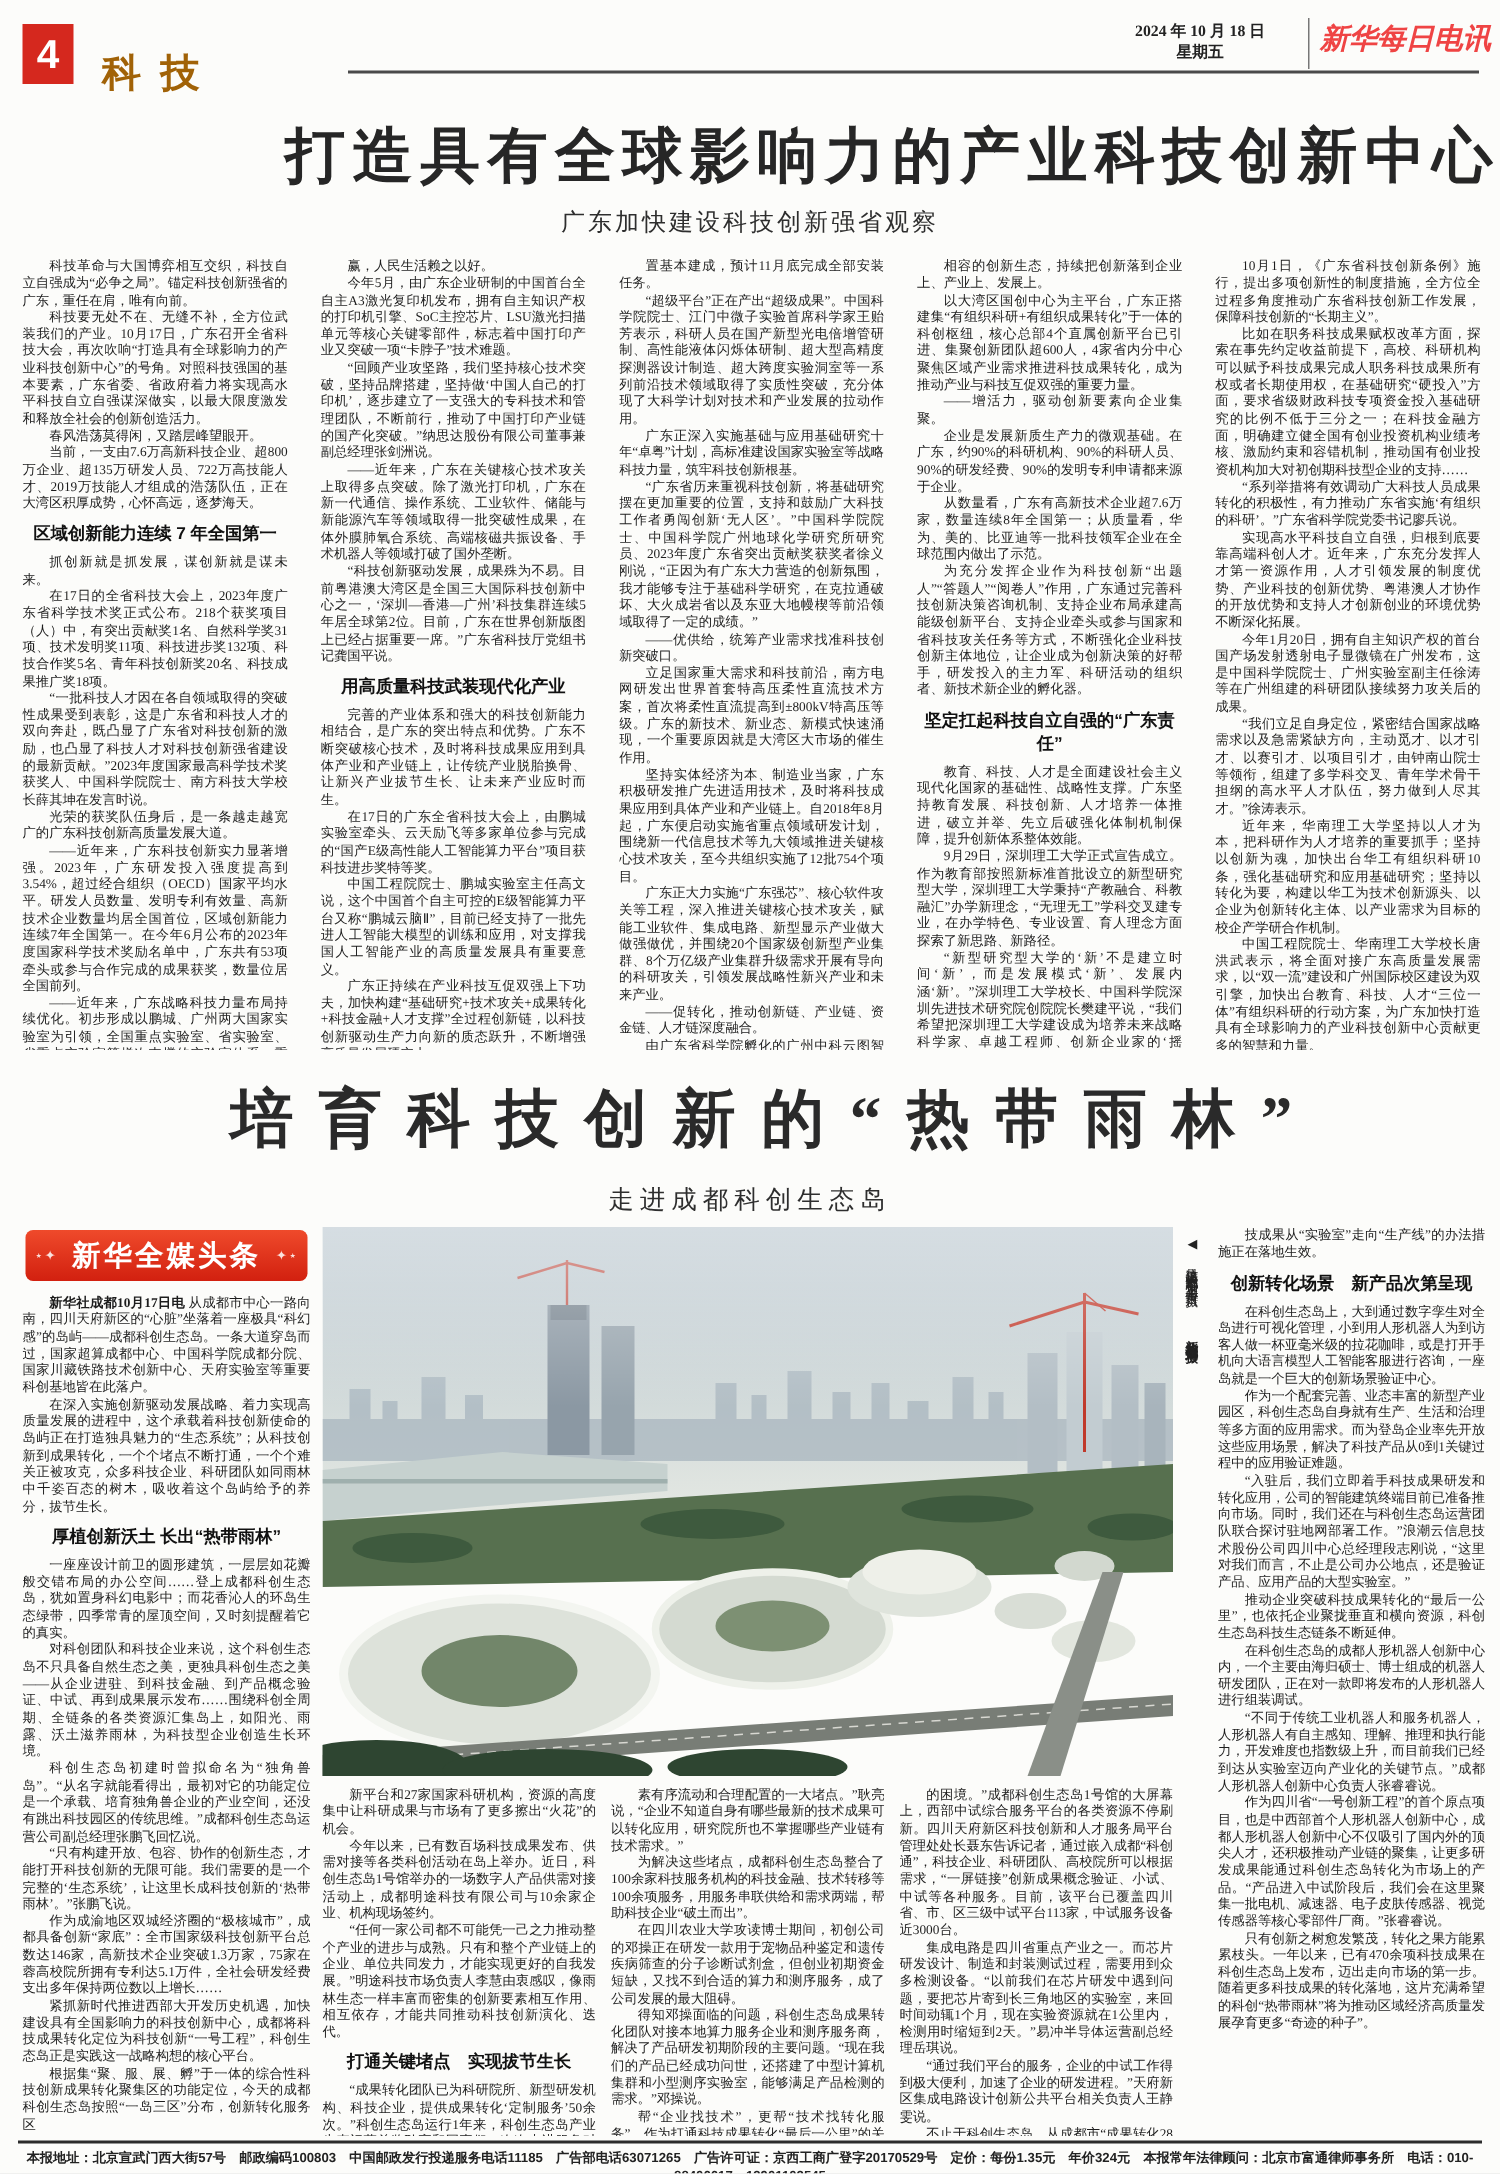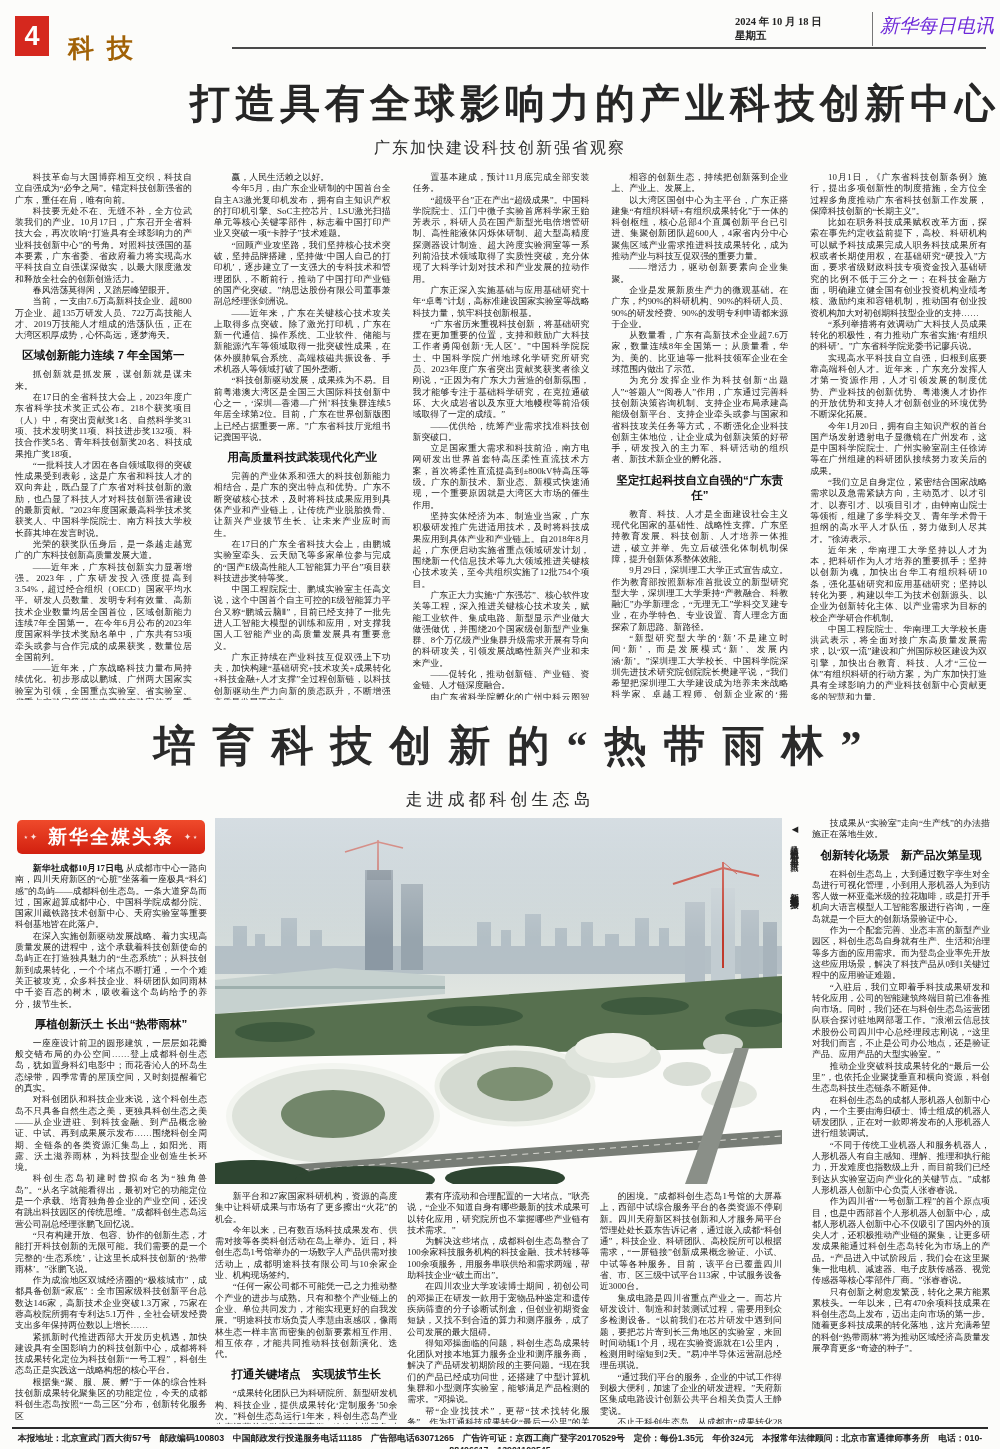--- a/index.html
+++ b/index.html
@@ -5,24 +5,24 @@
   html,body{margin:0;padding:0;background:#e8e8e6;}
   .page{position:relative;width:1000px;height:1449px;margin:0 auto;background:#fcfcfa;
         font-family:"Liberation Serif",serif;color:#1b1b1b;overflow:hidden;}
   
   .pagenum{position:absolute;left:15px;top:16px;width:34px;height:40px;background:#d5281e;
            color:#fff;font-family:"Liberation Sans",sans-serif;font-weight:bold;font-size:27px;
            line-height:40px;text-align:center;}
   .section{position:absolute;left:68px;top:31px;color:#a16207;font-weight:bold;font-size:26px;
            letter-spacing:13px;font-family:"Liberation Sans",sans-serif;}
   .hrule{position:absolute;left:232px;top:47px;width:754px;height:2px;background:#4a4a4a;}
-  .dateblk{position:absolute;left:735px;top:15px;width:130px;text-align:left;font-size:10.5px;
+  .dateblk{position:absolute;left:735px;top:15px;width:130px;text-align:center;font-size:10.5px;
            font-weight:bold;line-height:14px;color:#222;}
   .mastdiv{position:absolute;left:872px;top:12px;width:1px;height:34px;background:#777;}
-  .masthead{position:absolute;left:880px;top:13px;width:112px;color:#6d28d9;font-weight:normal;
+  .masthead{position:absolute;left:880px;top:13px;width:112px;color:#ef4444;font-weight:bold;
             font-size:19px;font-style:italic;letter-spacing:0px;white-space:nowrap;}
   
   .a1-headline{position:absolute;left:0;top:76px;width:1000px;text-align:right;font-size:40px;
                font-weight:bold;color:#262626;letter-spacing:5px;}
   .a1-subtitle{position:absolute;left:0;top:138px;width:1000px;text-align:center;font-size:16px;
                color:#2e2e2e;letter-spacing:2px;}
   .a1-cols{position:absolute;left:15px;top:172px;width:972px;height:528px;display:flex;gap:22px;}
   .col{flex:1;overflow:hidden;}
   .para{margin:0;text-indent:2em;text-align:justify;font-size:8.9px;line-height:11.3px;color:#1d1d1d;}
   .col-subhead{margin:7px 0 6px 0;text-align:center;font-size:11.5px;font-weight:bold;

